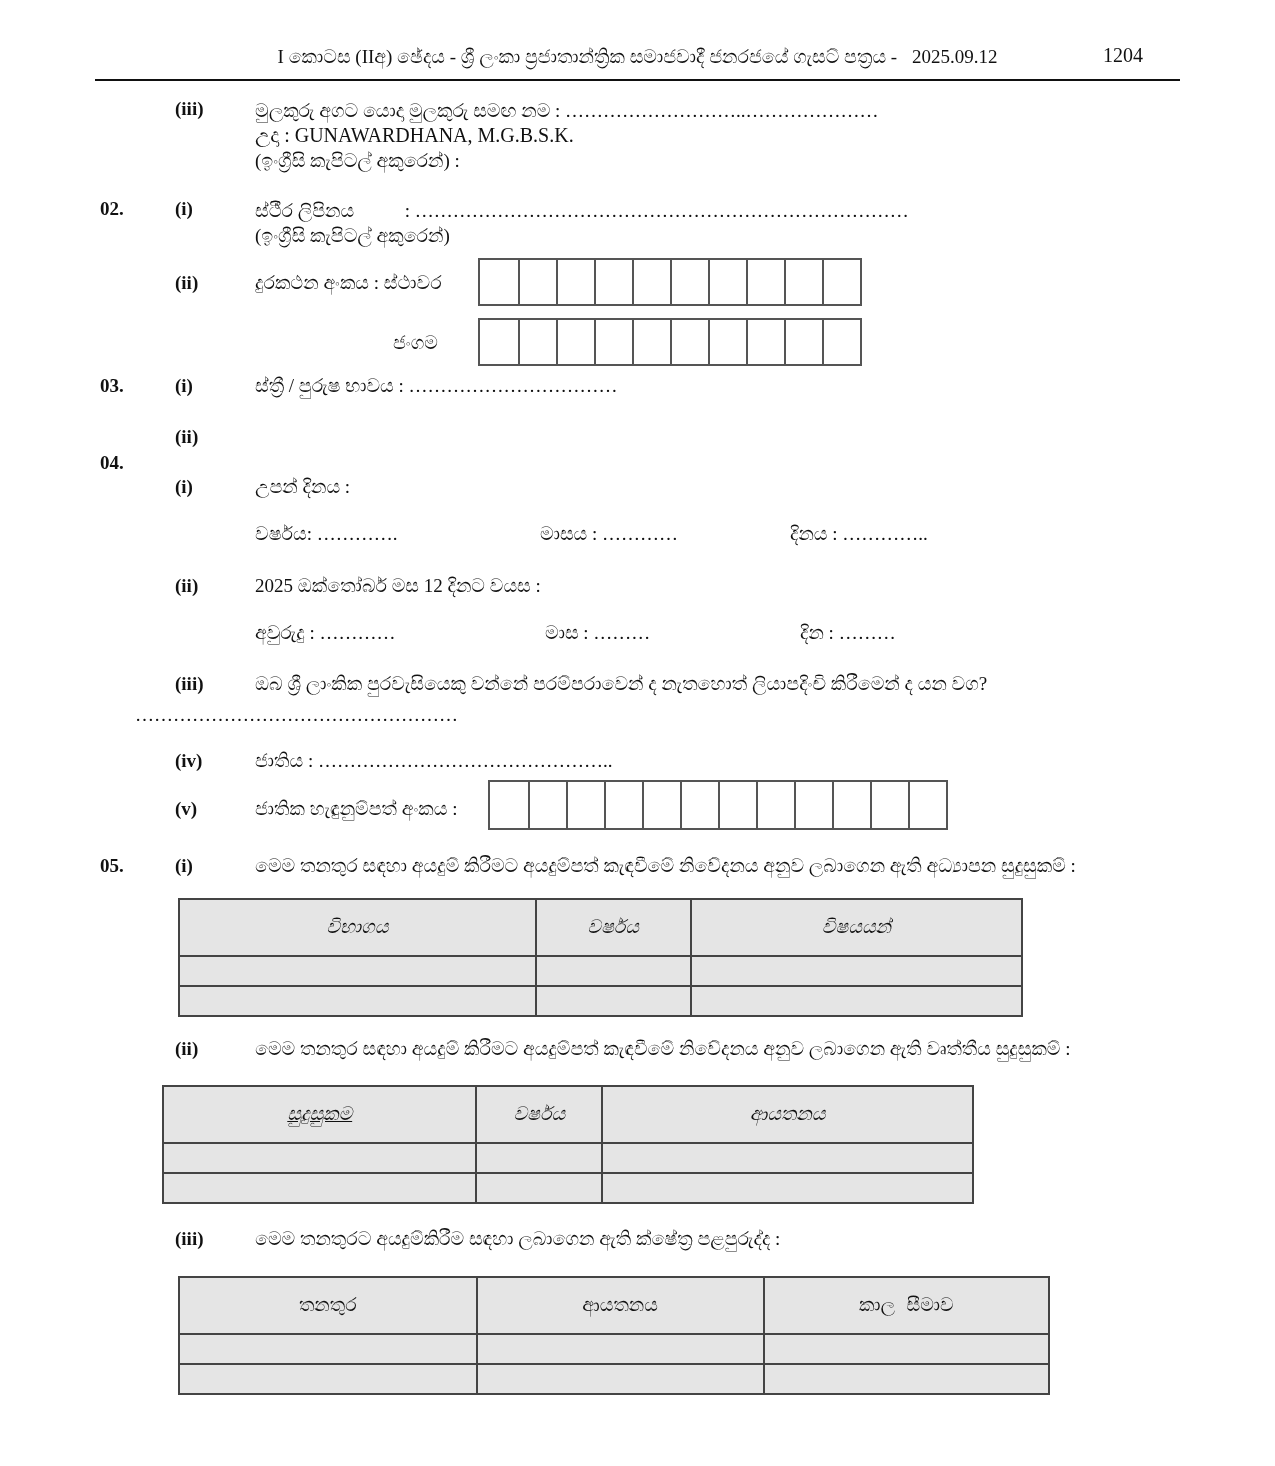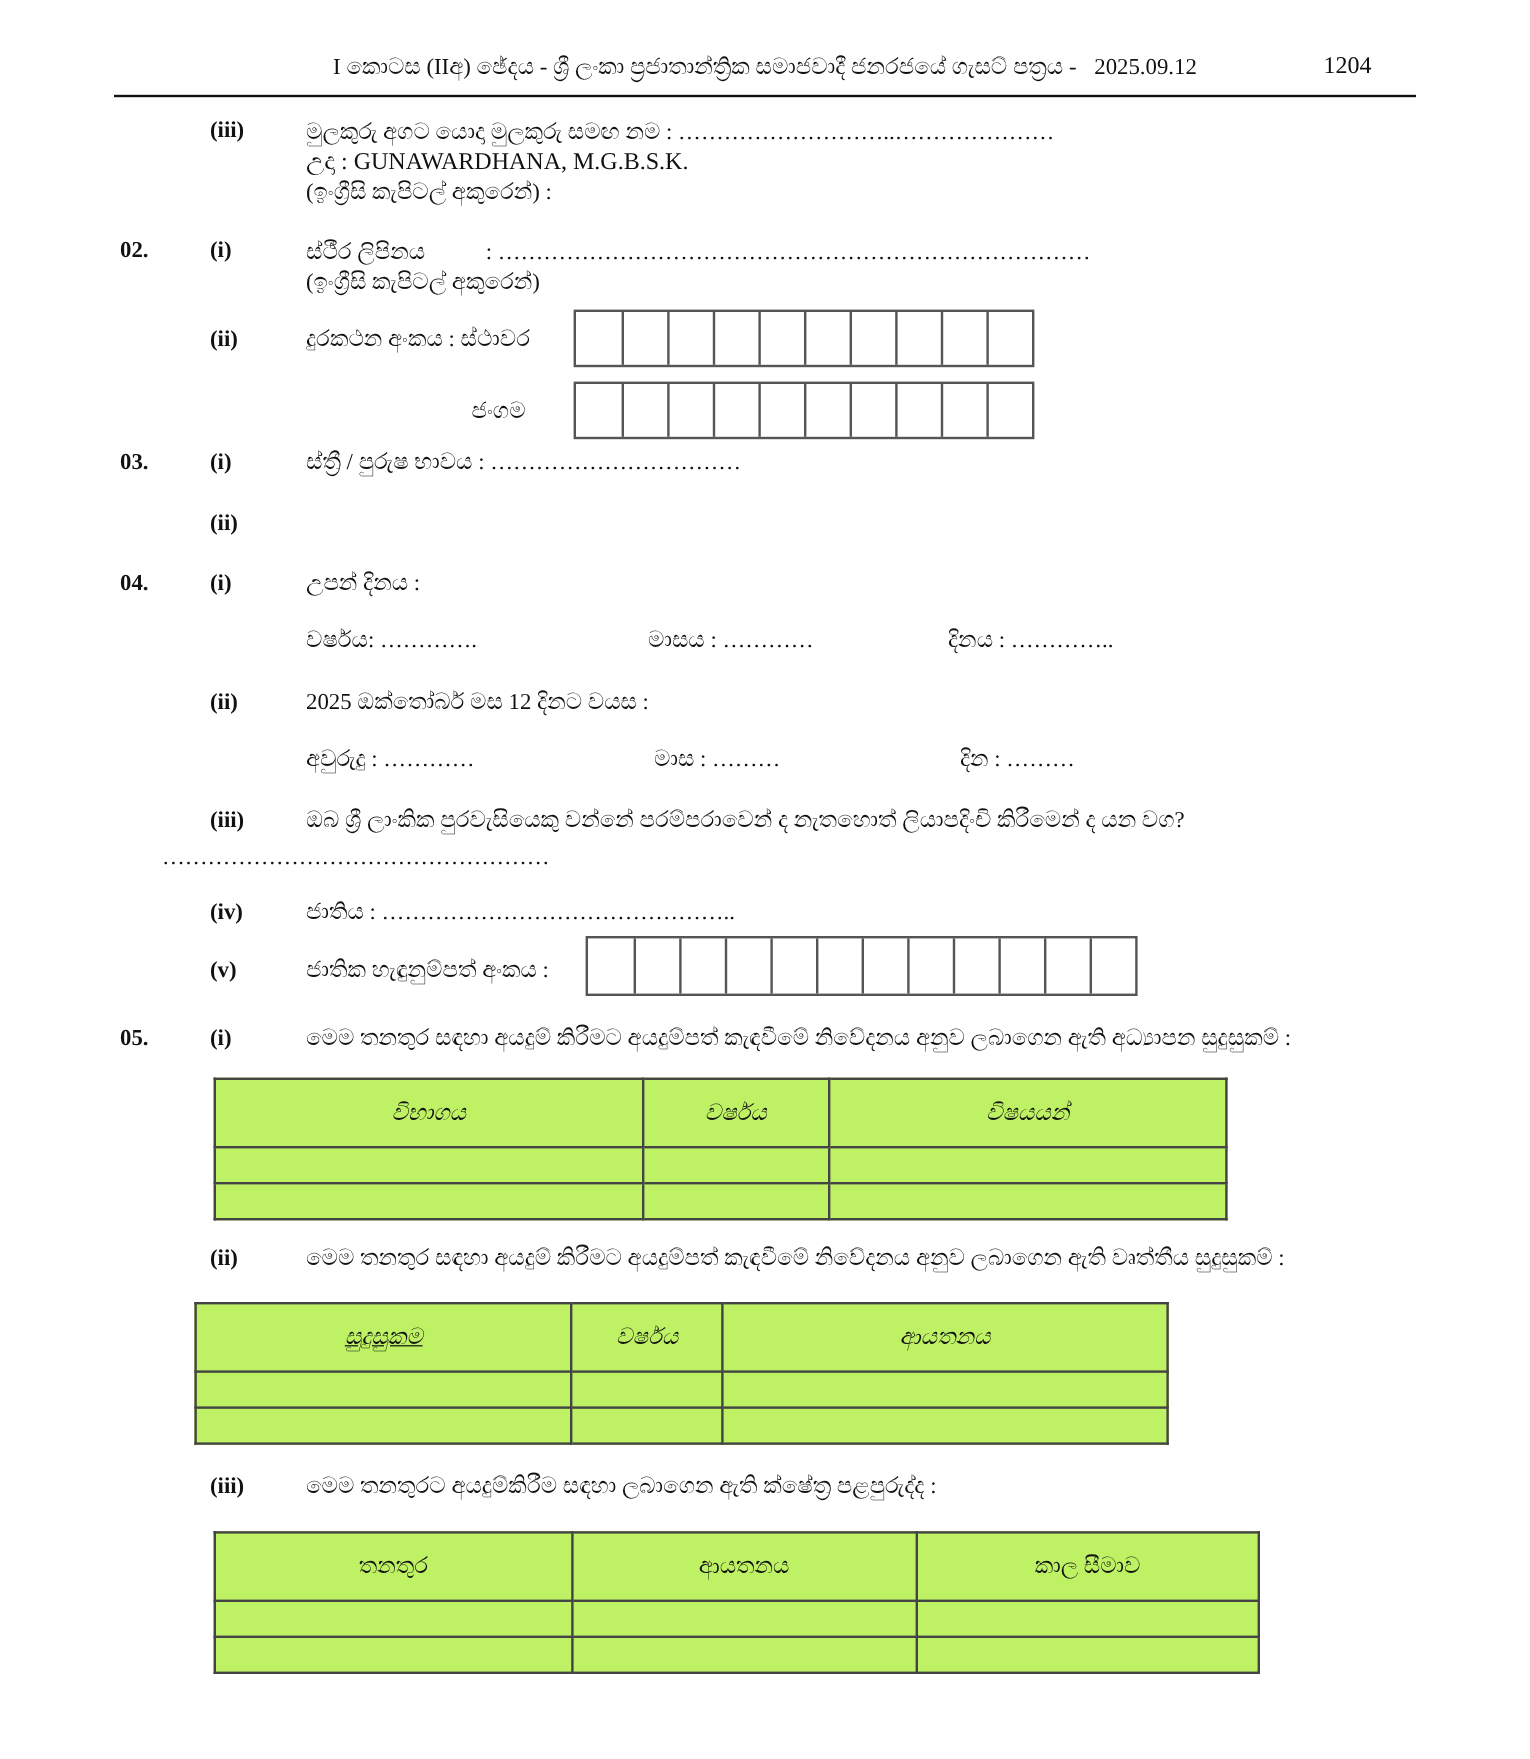--- a/index.html
+++ b/index.html
@@ -17,21 +17,21 @@
   .markcol{left:175px;font-weight:bold;}
   .content{left:255px;}
   .lh{line-height:25px;}
   
   .boxrow{display:flex;border:2px solid #555;box-sizing:border-box;background:#fff;}
   .boxrow .bx{width:38px;box-sizing:border-box;border-left:2px solid #555;}
   .boxrow .bx:first-child{border-left:none;}
   .h48 .bx{height:44px;}
   .h50 .bx{height:46px;}
   
-  table.ftable{border-collapse:collapse;border:2px solid #ef4444;background:#bef264;}
+  table.ftable{border-collapse:collapse;border:2px solid #ef4444;background:#e5e5e5;font-family:Liberation Mono, monospace;}
   table.ftable th{border:2px solid #444;font-weight:normal;font-style:italic;
     font-size:19px;text-align:center;vertical-align:middle;height:55px;padding:0 6px;}
   table.ftable td{border:2px solid #444;height:28px;padding:0;}
   table.ftable.plainhead th{font-style:normal;}
   th.u span{text-decoration:underline;}
 </style>
 </head>
 <body>
 
 <div class="page">
@@ -87,21 +87,21 @@
       <div class="bx"></div>
       <div class="bx"></div>
     </div>
 
   <div class="abs numcol" style="top:375px;">03.</div>
   <div class="abs markcol" style="top:375px;">(i)</div>
   <div class="abs content nowrap" style="top:375px;">ස්ත්‍රී / පුරුෂ භාවය  : ……………………………</div>
 
   <div class="abs markcol" style="top:426px;">(ii)</div>
 
-  <div class="abs numcol" style="top:476px;">04.</div>
+  <div class="abs numcol" style="top:452px;">04.</div>
   <div class="abs markcol" style="top:476px;">(i)</div>
   <div class="abs content nowrap" style="top:476px;">උපන් දිනය  :</div>
 
   <div class="abs content nowrap" style="top:523px;">වර්ෂය: ………….</div>
   <div class="abs nowrap" style="top:523px;left:540px;">මාසය :  …………</div>
   <div class="abs nowrap" style="top:523px;left:790px;">දිනය : …………..</div>
 
   <div class="abs markcol" style="top:575px;">(ii)</div>
   <div class="abs content nowrap" style="top:575px;">2025 ඔක්තෝබර් මස 12 දිනට වයස :</div>
 

